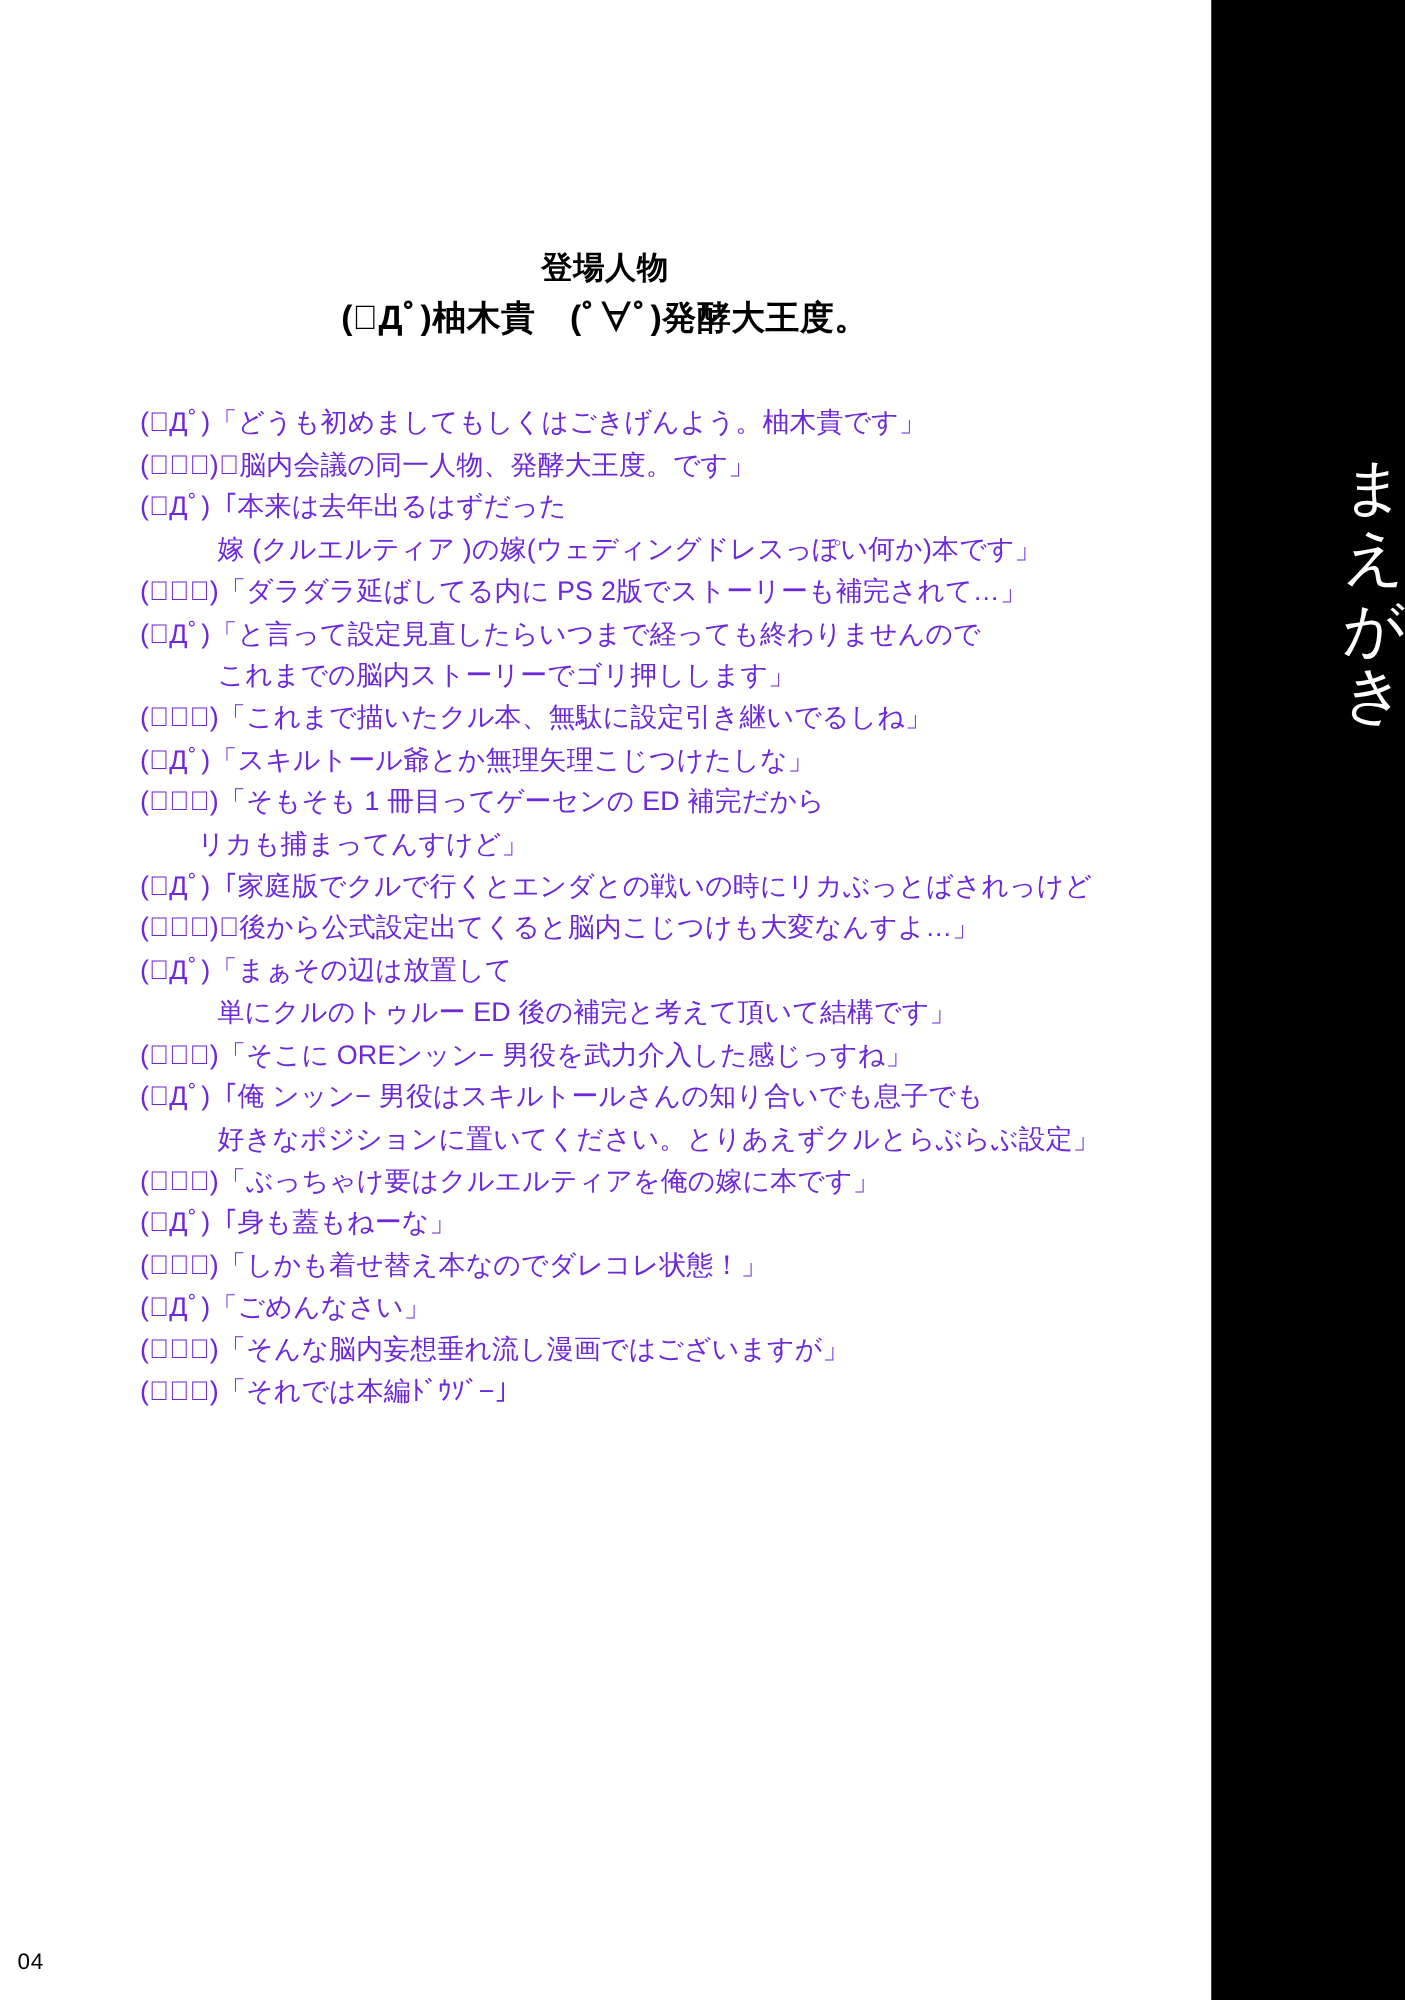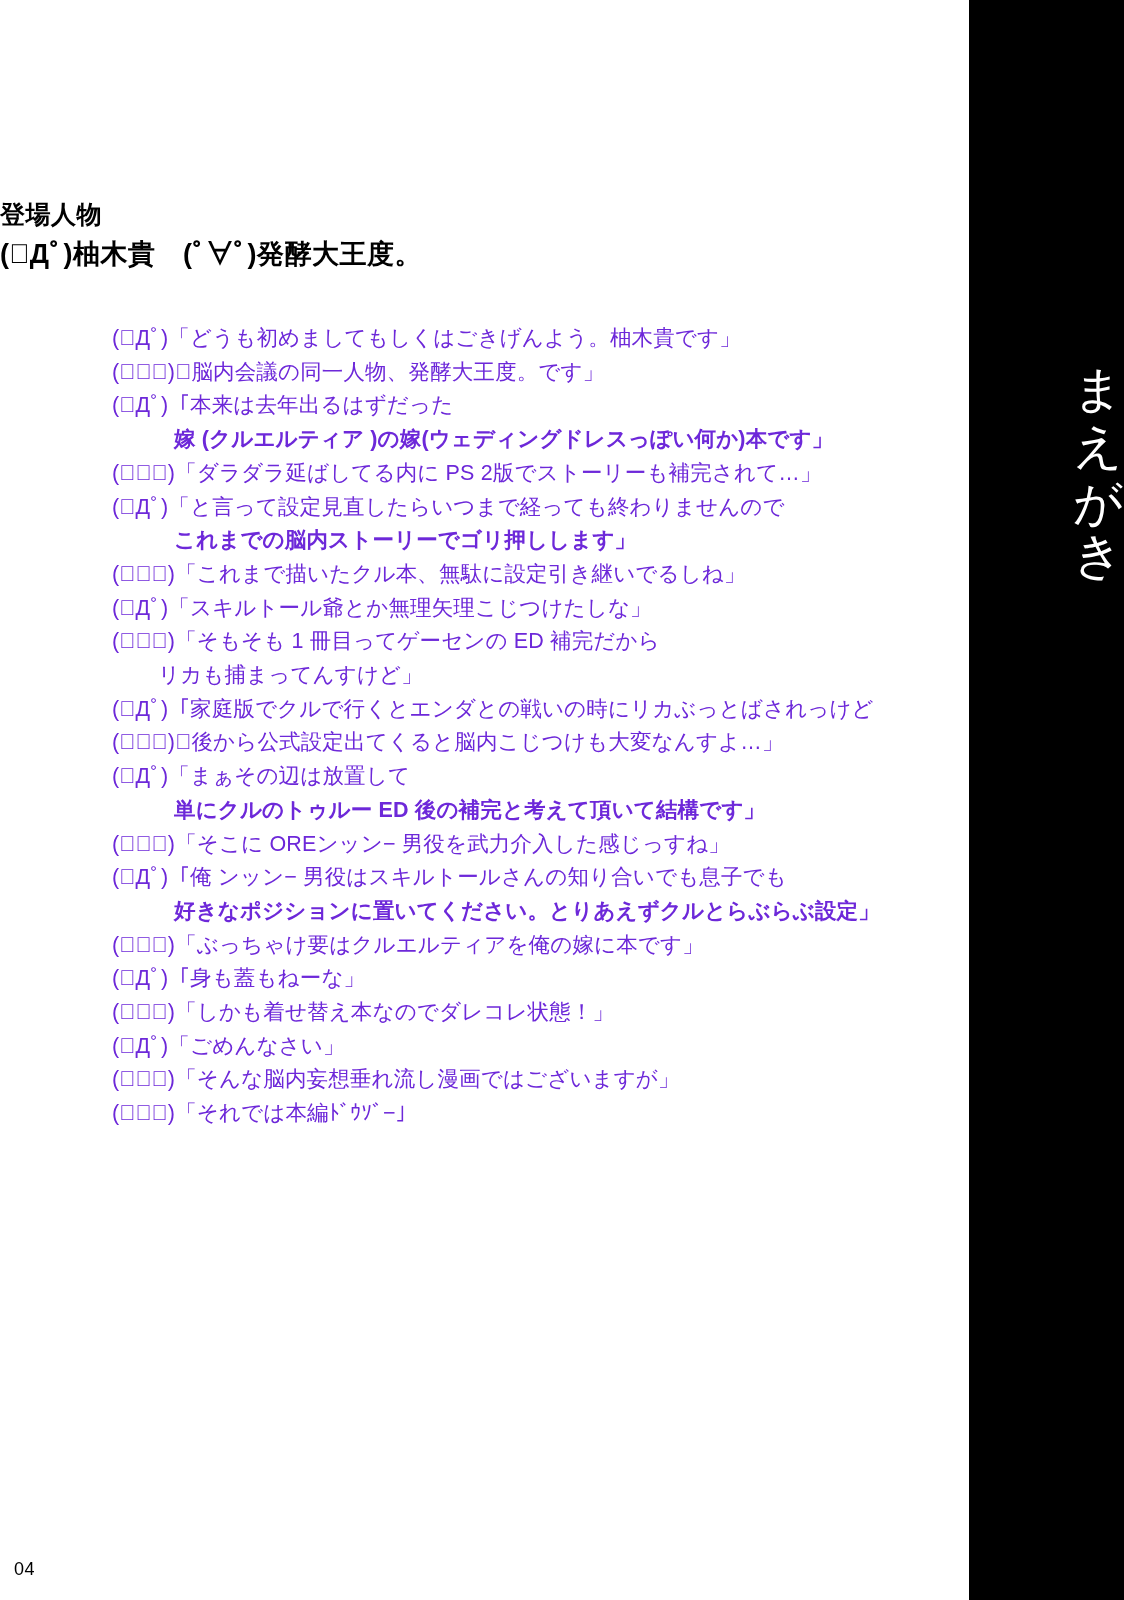--- a/index.html
+++ b/index.html
@@ -48,20 +48,21 @@
     display: flex;
     justify-content: center;
   }
 
   
   .heading {
     position: absolute;
     top: 196px;
     left: 0;
     width: 968px;
+    text-align: center;
     color: #000000;
     font-weight: bold;
   }
   .heading .line1 {
     font-size: 25px;
     line-height: 1.5;
     letter-spacing: 0.5px;
   }
   .heading .line2 {
     font-size: 27px;
@@ -79,21 +80,20 @@
     font-size: 21.5px;
     line-height: 33.7px;
   }
   .dialogue .line {
     white-space: pre;
     font-size: 21.5px;
     letter-spacing: 0.15px;
   }
   .dialogue .line.cont {
     padding-left: 62px;
-    font-weight: bold;
   }
   .dialogue .line.cont2 {
     padding-left: 46px;
   }
 
   
   .folio {
     position: absolute;
     left: 14px;
     bottom: 20px;

